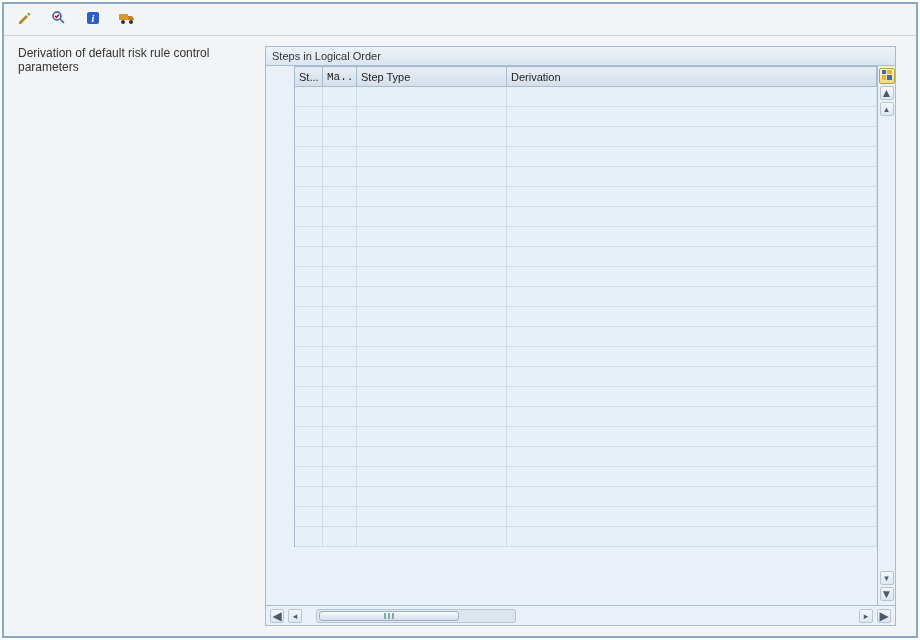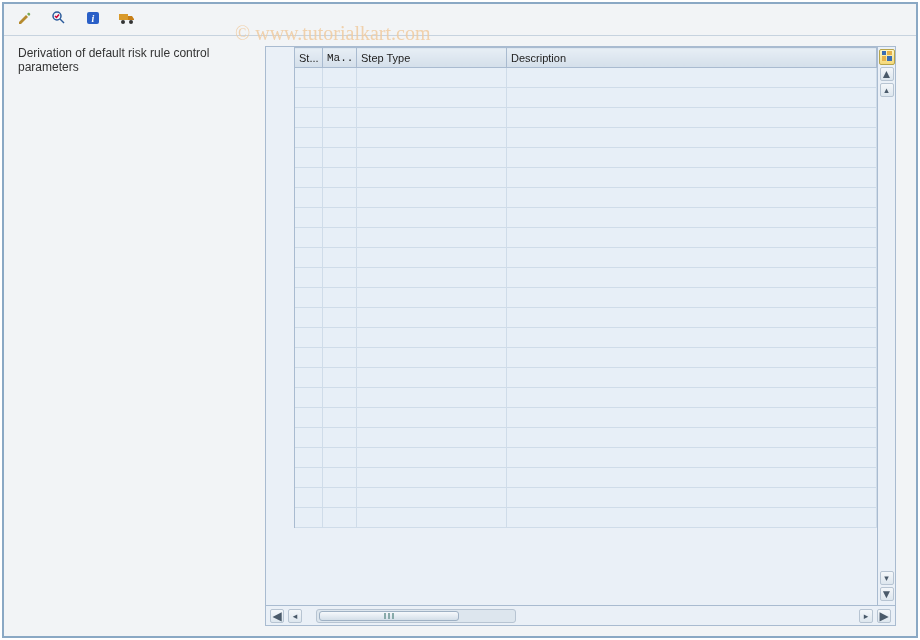--- a/index.html
+++ b/index.html
@@ -182,21 +182,20 @@
       pointer-events: none;
       z-index: 5;
     }
   </style>
 </head>
 <body>
 
 <div class="window">
 
 
-  <div class="watermark">© www.tutorialkart.com</div>
 
   <div class="toolbar">
     <div class="tool-btn">
       <span>
         <svg width="16" height="16" viewBox="0 0 16 16">
             <path d="M2 12l7-7 2 2-7 7H2v-2z" fill="#b58a2e"></path>
             <path d="M10 4l2 2 1-1c.4-.4.4-1 0-1.4l-.6-.6c-.4-.4-1-.4-1.4 0L10 4z" fill="#7a5"></path>
           </svg>
       </span>
     </div>
@@ -226,32 +225,33 @@
             <circle cx="13" cy="11" r="2" fill="#333"></circle>
           </svg>
       </span>
     </div>
   </div>
 
   <div class="content-area">
     <div class="caption">Derivation of default risk rule control parameters</div>
 
     <div class="panel-frame">
+      <div class="panel-header">Steps in Logical Order</div>
 
       <div class="grid-container">
 
         <div class="grid-scroll-wrap">
           <table class="grid">
             <thead>
               <tr>
                 <th class="rowsel"></th>
                 <th class="col-st">St...</th>
                 <th class="col-ma">Ma...</th>
                 <th class="col-type">Step Type</th>
-                <th class="col-desc">Description</th>
+                <th class="col-desc">Derivation</th>
                 <th class="col-rest"></th>
               </tr>
             </thead>
             <tbody id="grid-body">
                 <tr>
                   <td class="rowsel"></td>
                   <td></td>
                   <td></td>
                   <td></td>
                   <td></td>

